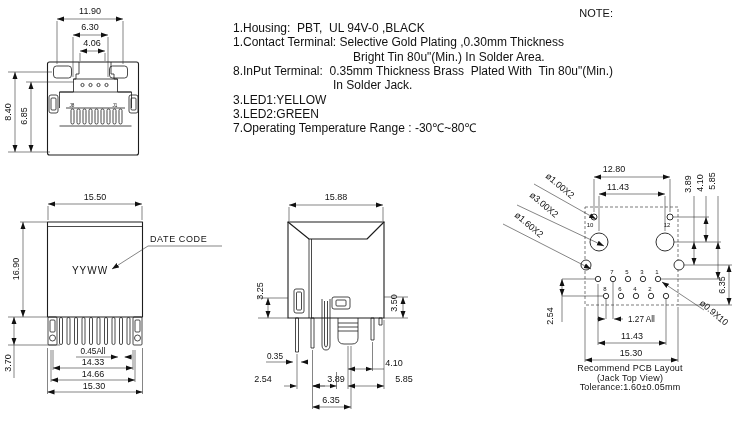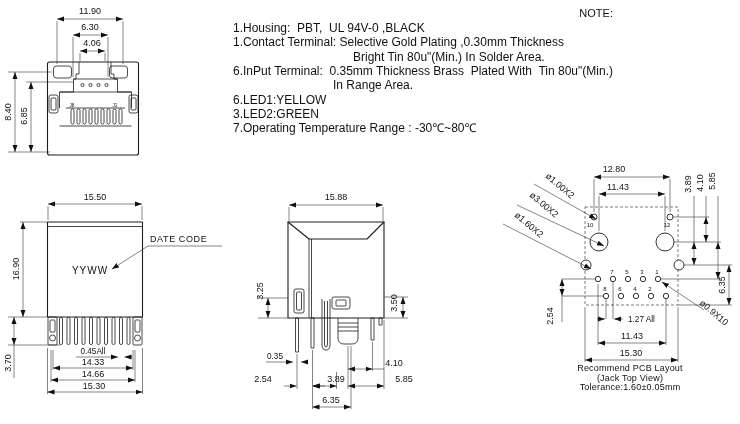--- a/index.html
+++ b/index.html
@@ -24,23 +24,23 @@
 </head>
 <body>
 
 <div class="page">
 
   <div class="notes">
     <div class="notes-title">NOTE:</div>
     <div class="note-line">1.Housing:  PBT,  UL 94V-0 ,BLACK</div>
     <div class="note-line">1.Contact Terminal: Selective Gold Plating ,0.30mm Thickness</div>
     <div class="note-line">                                    Bright Tin 80u"(Min.) In Solder Area.</div>
-    <div class="note-line">6.InPut Terminal:  0.35mm Thickness Brass  Plated With  Tin 80u"(Min.)</div>
-    <div class="note-line">                              In Range Area.</div>
-    <div class="note-line">6.LED1:YELLOW</div>
+    <div class="note-line">8.InPut Terminal:  0.35mm Thickness Brass  Plated With  Tin 80u"(Min.)</div>
+    <div class="note-line">                              In Solder Jack.</div>
+    <div class="note-line">3.LED1:YELLOW</div>
     <div class="note-line">3.LED2:GREEN</div>
     <div class="note-line">7.Operating Temperature Range : -30℃~80℃</div>
   </div>
 
   <svg class="view" style="left:0;top:0" width="235" height="160" viewBox="0 0 235 160">
     <defs>
       <marker id="m1" viewBox="0 0 7 6" refX="7" refY="3" markerWidth="7" markerHeight="6" markerUnits="userSpaceOnUse" orient="auto-start-reverse">
         <path d="M0,0.5 L7,3 L0,5.5 z" fill="#111"></path>
       </marker>
     </defs>

